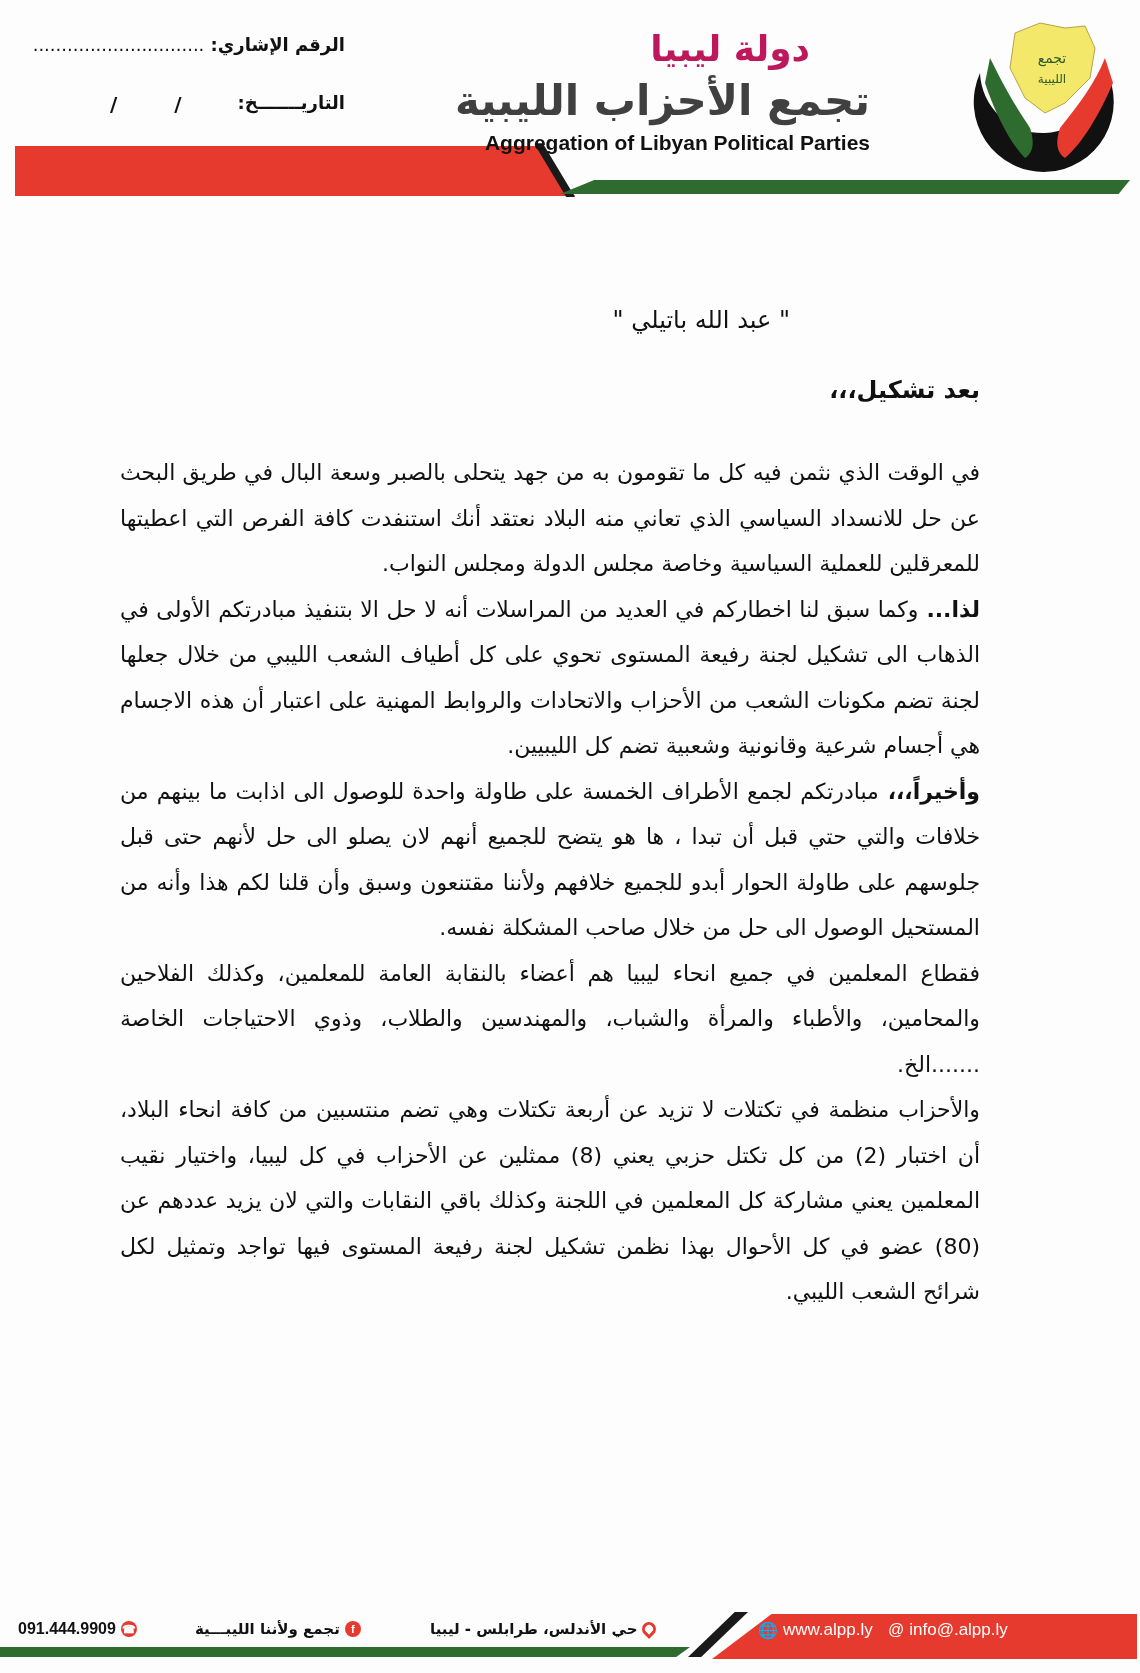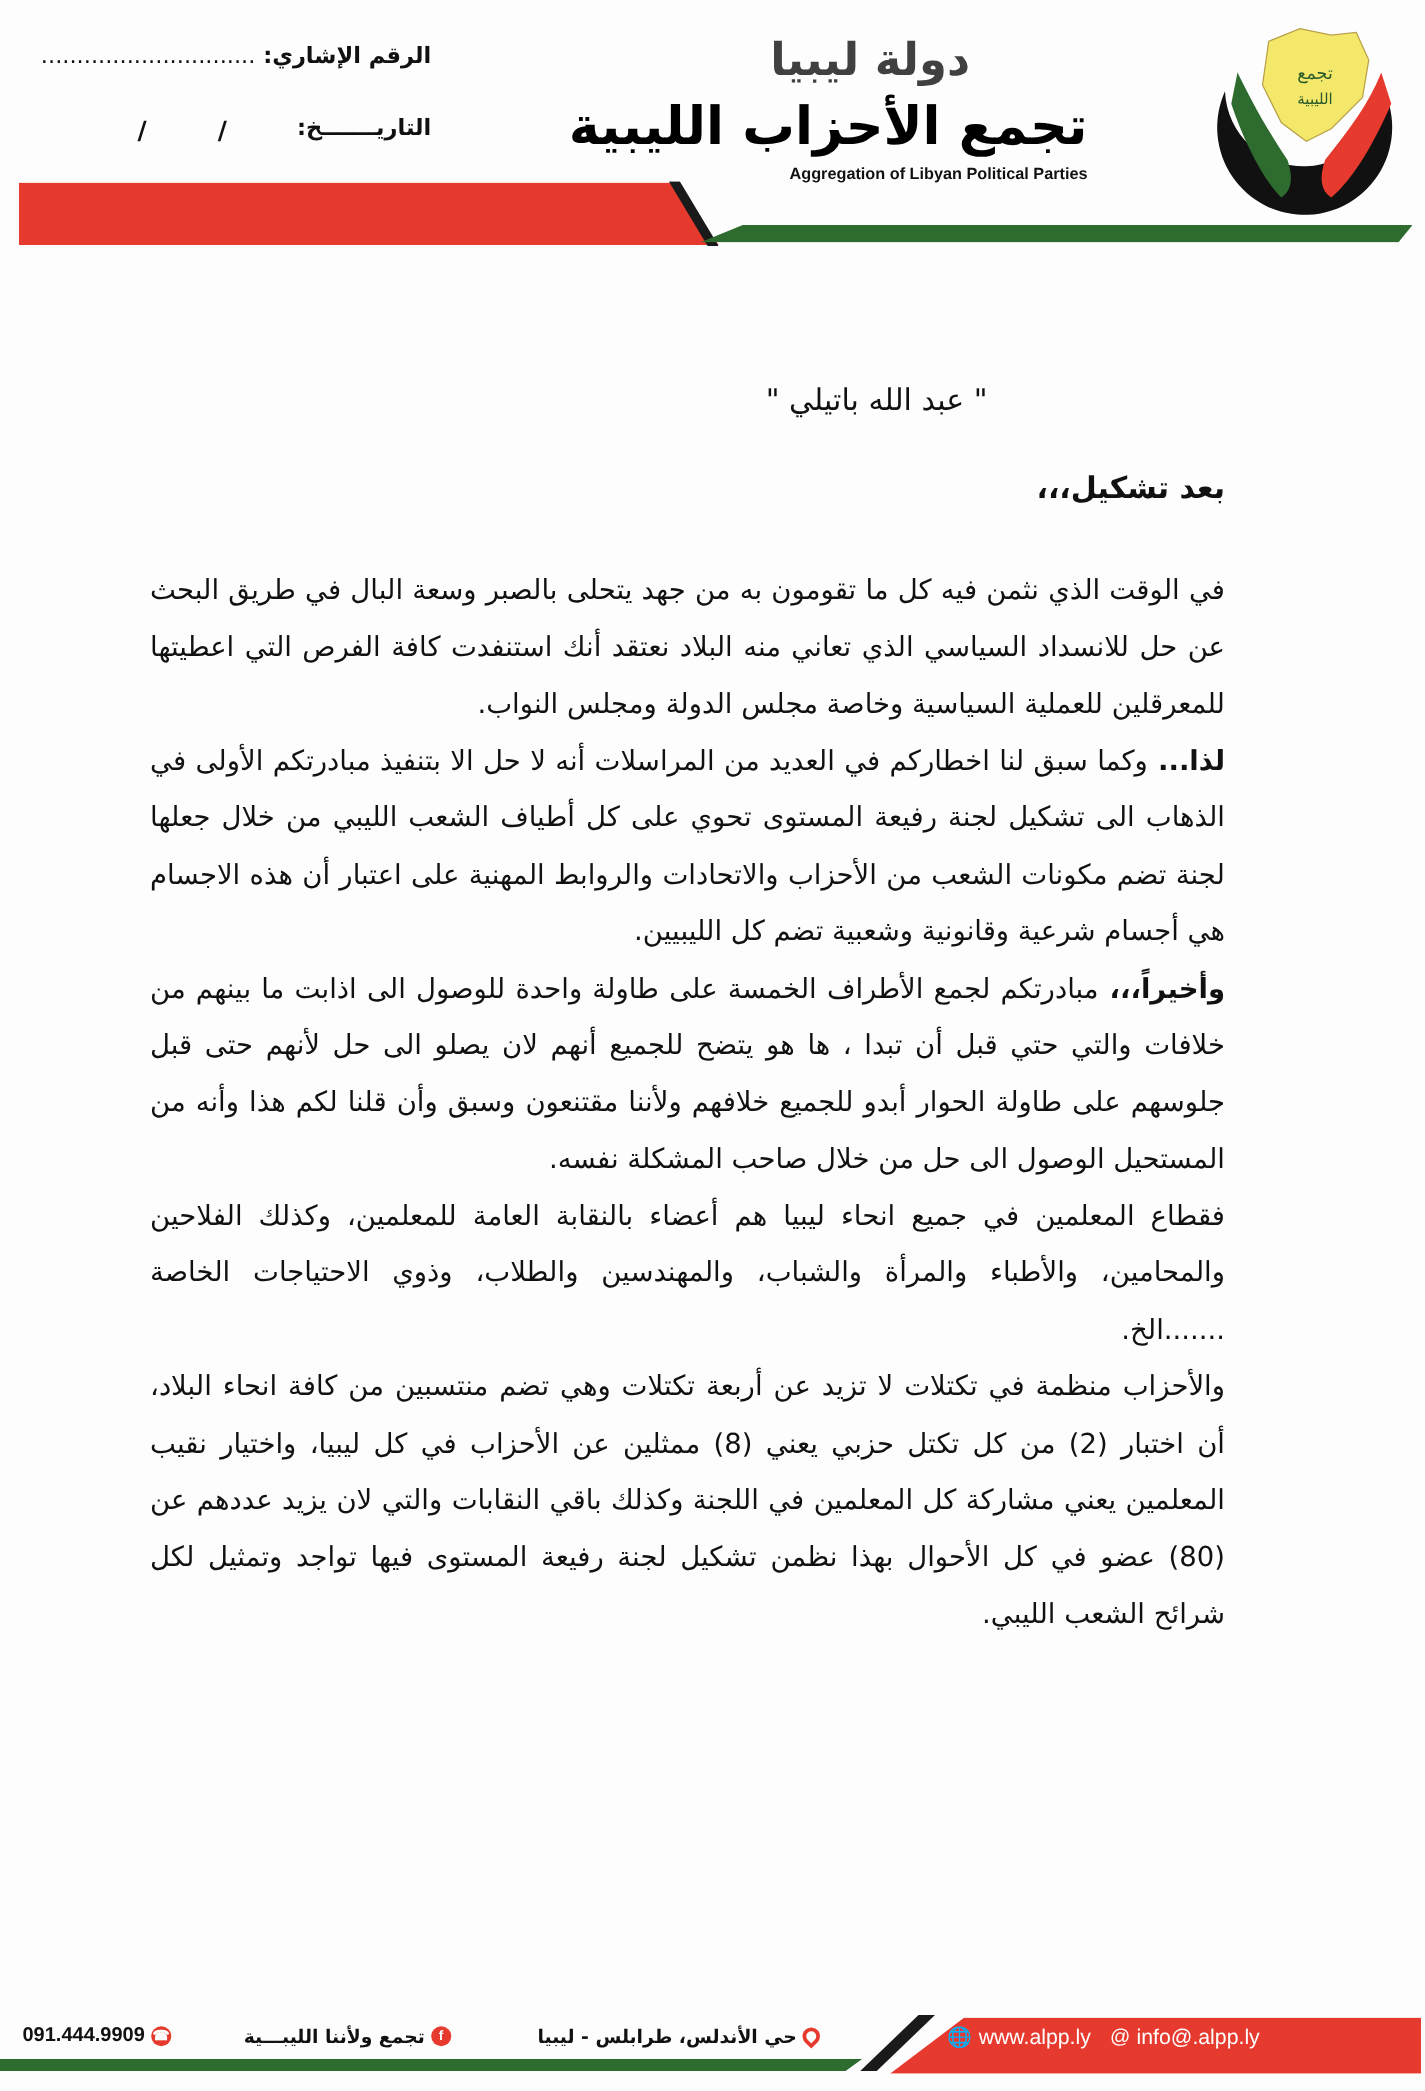--- a/index.html
+++ b/index.html
@@ -3,23 +3,23 @@
   <meta charset="utf-8">
   <style>
     html, body { margin: 0; padding: 0; background: #ffffff; }
     body { width: 1140px; height: 1673px; position: relative; overflow: hidden; font-family: "DejaVu Sans", sans-serif; color: #111; }
     .page { position: absolute; left: 0; top: 0; width: 1140px; height: 1673px; background: #fdfdfd; }
 
     
     .header { position: absolute; left: 0; top: 0; width: 1140px; height: 200px; }
     .logo { position: absolute; left: 955px; top: 18px; width: 175px; height: 175px; }
     .brand { position: absolute; right: 270px; top: 25px; text-align: right; direction: rtl; }
-    .brand .state { font-size: 36px; font-weight: bold; color: #404040; line-height: 48px; margin-right: 94px; }
-    .brand .org { font-size: 42px; font-weight: bold; color: #000000; line-height: 56px; }
-    .brand .org-en { font-family: "Liberation Sans", sans-serif; font-weight: bold; font-size: 13px; direction: ltr; text-align: right; margin-top: 2px; color: #111; }
+    .brand .state { font-size: 36px; font-weight: bold; color: #be185d; line-height: 48px; margin-right: 60px; }
+    .brand .org { font-size: 42px; font-weight: bold; color: #404040; line-height: 56px; }
+    .brand .org-en { font-family: "Liberation Sans", sans-serif; font-weight: bold; font-size: 21px; direction: ltr; text-align: right; margin-top: 2px; color: #111; }
     .green-band { position: absolute; left: 560px; top: 180px; width: 570px; height: 14px; background: #2e6b2f; clip-path: polygon(6% 0, 100% 0, 98% 100%, 0 100%); }
     .red-band { position: absolute; left: 15px; top: 146px; width: 560px; height: 50px; background: #e63a2e; clip-path: polygon(0 0, 93% 0, 100% 100%, 0 100%); }
     .black-stripe-top { position: absolute; left: 535px; top: 145px; width: 40px; height: 52px; background: #1a1a1a; clip-path: polygon(0 0, 22% 0, 100% 100%, 78% 100%); }
 
     .ref { position: absolute; right: 795px; top: 34px; direction: rtl; font-size: 18px; font-weight: bold; }
     .ref .dots { font-weight: normal; letter-spacing: 1px; }
     .date { position: absolute; right: 795px; top: 92px; direction: rtl; font-size: 18px; font-weight: bold; }
     .date-slashes { position: absolute; left: 110px; top: 92px; font-size: 20px; font-weight: bold; word-spacing: 50px; }
 
     

